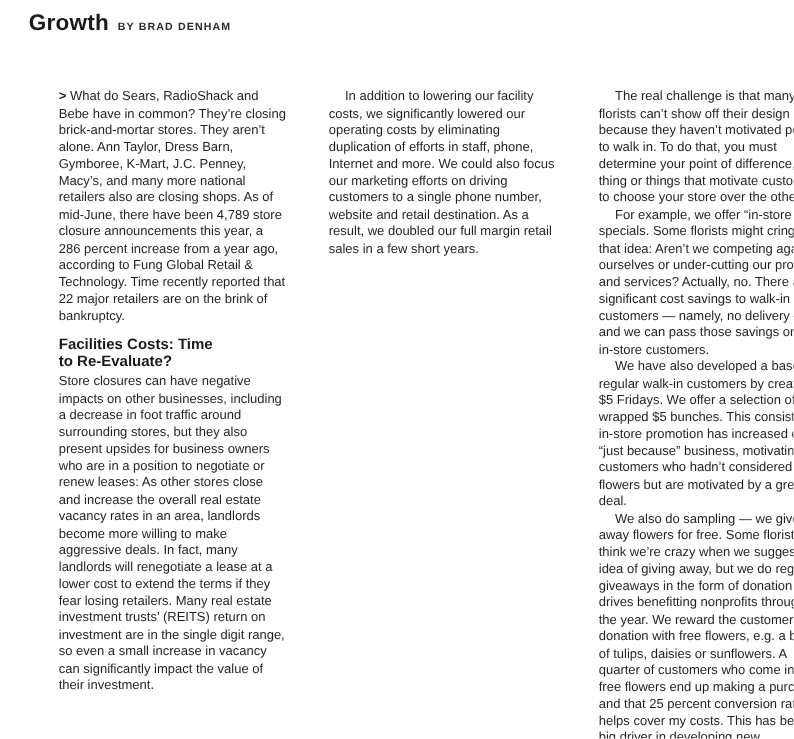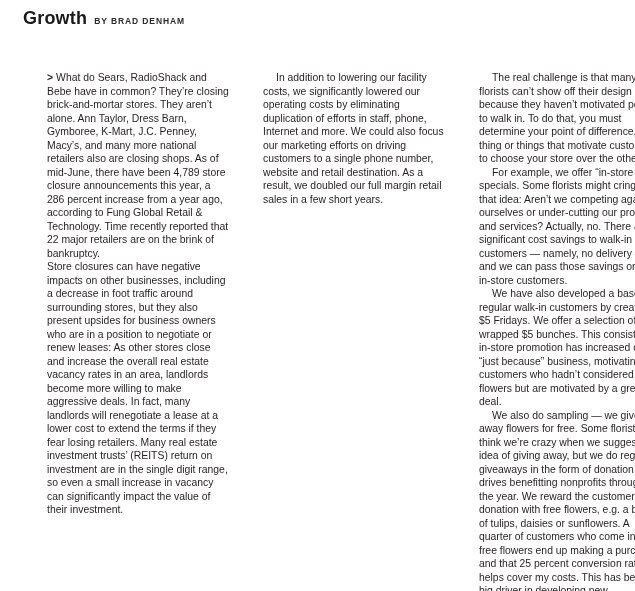--- a/index.html
+++ b/index.html
@@ -59,20 +59,22 @@
 
   <div class="section-header">
     <span class="section-label">Growth</span><span class="byline">BY BRAD DENHAM</span>
   </div>
 
 
   <div class="columns">
 
     <div class="col" style="color: rgb(35, 31, 32);">
       <p><span class="lead-marker">&gt;</span><span>What do Sears, RadioShack and Bebe have in common? They’re closing brick-and-mortar stores. They aren’t alone. Ann Taylor, Dress Barn, Gymboree, K-Mart, J.C. Penney, Macy’s, and many more national retailers also are closing shops. As of mid-June, there have been 4,789 store closure announcements this year, a 286 percent increase from a year ago, according to Fung Global Retail &amp; Technology. Time recently reported that 22 major retailers are on the brink of bankruptcy.</span></p>
+      <div class="subhead">Facilities Costs: Time
+to Re-Evaluate?</div>
       <p>Store closures can have negative impacts on other businesses, including a decrease in foot traffic around surrounding stores, but they also present upsides for business owners who are in a position to negotiate or renew leases: As other stores close and increase the overall real estate vacancy rates in an area, landlords become more willing to make aggressive deals. In fact, many landlords will renegotiate a lease at a lower cost to extend the terms if they fear losing retailers. Many real estate investment trusts’ (REITS) return on investment are in the single digit range, so even a small increase in vacancy can significantly impact the value of their investment.</p>
 
     </div>
 
     <div class="col" style="color: rgb(35, 31, 32);">
       <p class="indent">In addition to lowering our facility costs, we significantly lowered our operating costs by eliminating duplication of efforts in staff, phone, Internet and more. We could also focus our marketing efforts on driving customers to a single phone number, website and retail destination. As a result, we doubled our full margin retail sales in a few short years.</p>
     </div>
 
     <div class="col" style="color: rgb(35, 31, 32);">
       <p class="indent">The real challenge is that many florists can’t show off their design staff because they haven’t motivated people to walk in. To do that, you must determine your point of difference, the thing or things that motivate customers to choose your store over the others.</p>

